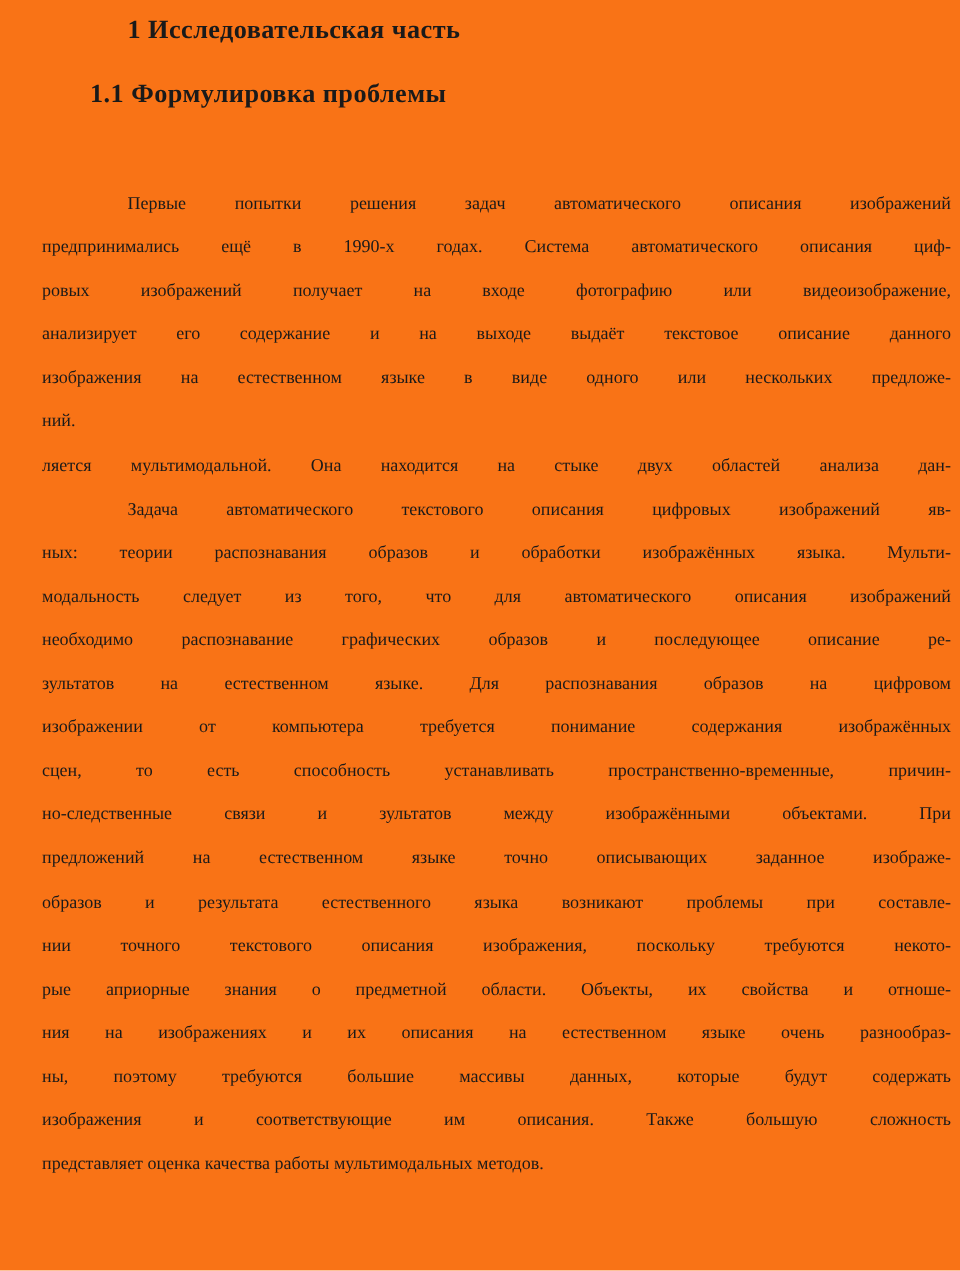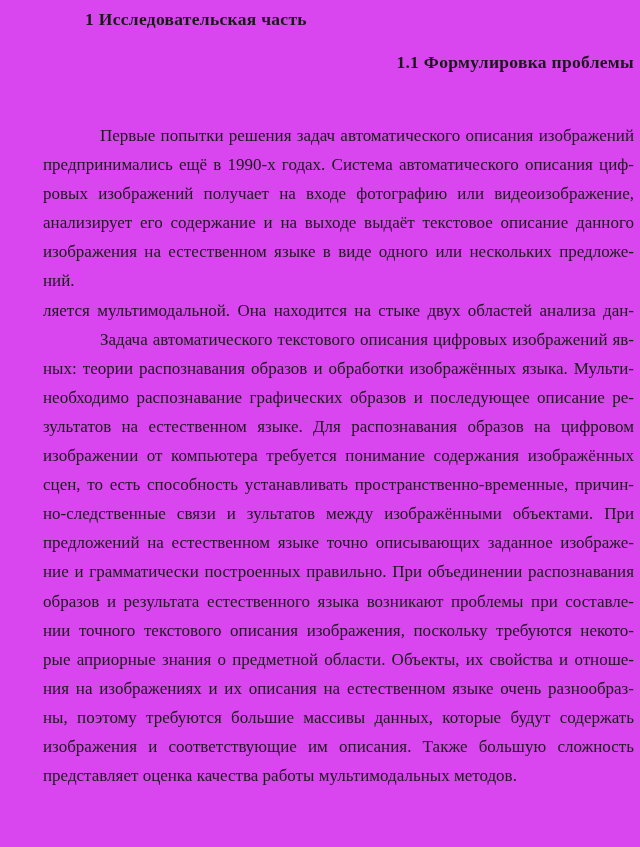--- a/index.html
+++ b/index.html
@@ -5,48 +5,46 @@
   html, body {
     margin: 0;
     padding: 0;
     background: #ffffff;
   }
   .page {
     position: relative;
     box-sizing: border-box;
     width: 640px;
     height: 847px;
-    background: #d946ef;
+    background: #f97316;
     padding: 5px 6px 0 28px;
     overflow: hidden;
     font-family: "Liberation Serif", "DejaVu Serif", serif;
     color: #1a1a1a;
   }
   .heading-1 {
     margin: 0 0 0 57px;
     font-size: 17.5px;
     font-weight: bold;
     line-height: 29px;
     letter-spacing: 0.3px;
     white-space: nowrap;
   }
   .heading-2 {
     margin: 14px 0 0 32px;
     font-size: 17.5px;
     font-weight: bold;
     line-height: 29px;
     letter-spacing: 0.3px;
     white-space: nowrap;
-    text-align: right;
   }
   .body-text {
     margin-top: 44px;
-    font-size: 17px;
+    font-size: 12px;
     line-height: 29.1px;
-    margin-left: 15px;
   }
   .paragraph {
     margin: 0;
   }
   .line {
     text-align: justify;
     text-align-last: justify;
   }
   .line.first {
     text-indent: 57px;
@@ -67,27 +65,27 @@
         <div class="line">предпринимались ещё в 1990-х годах. Система автоматического описания циф-</div>
         <div class="line">ровых изображений получает на входе фотографию или видеоизображение,</div>
         <div class="line">анализирует его содержание и на выходе выдаёт текстовое описание данного</div>
         <div class="line">изображения на естественном языке в виде одного или нескольких предложе-</div>
         <div class="line last">ний.</div>
       </div>
     <div class="paragraph">
         <div class="line">ляется мультимодальной. Она находится на стыке двух областей анализа дан-</div>
         <div class="line first">Задача автоматического текстового описания цифровых изображений яв-</div>
         <div class="line">ных: теории распознавания образов и обработки изображённых языка. Мульти-</div>
+        <div class="line">модальность следует из того, что для автоматического описания изображений</div>
         <div class="line">необходимо распознавание графических образов и последующее описание ре-</div>
         <div class="line">зультатов на естественном языке. Для распознавания образов на цифровом</div>
         <div class="line">изображении от компьютера требуется понимание содержания изображённых</div>
         <div class="line">сцен, то есть способность устанавливать пространственно-временные, причин-</div>
         <div class="line">но-следственные связи и зультатов между изображёнными объектами. При</div>
         <div class="line">предложений на естественном языке точно описывающих заданное изображе-</div>
-        <div class="line">ние и грамматически построенных правильно. При объединении распознавания</div>
         <div class="line">образов и результата естественного языка возникают проблемы при составле-</div>
         <div class="line">нии точного текстового описания изображения, поскольку требуются некото-</div>
         <div class="line">рые априорные знания о предметной области. Объекты, их свойства и отноше-</div>
         <div class="line">ния на изображениях и их описания на естественном языке очень разнообраз-</div>
         <div class="line">ны, поэтому требуются большие массивы данных, которые будут содержать</div>
         <div class="line">изображения и соответствующие им описания. Также большую сложность</div>
         <div class="line last">представляет оценка качества работы мультимодальных методов.</div>
       </div>
   </div>
 </div>

